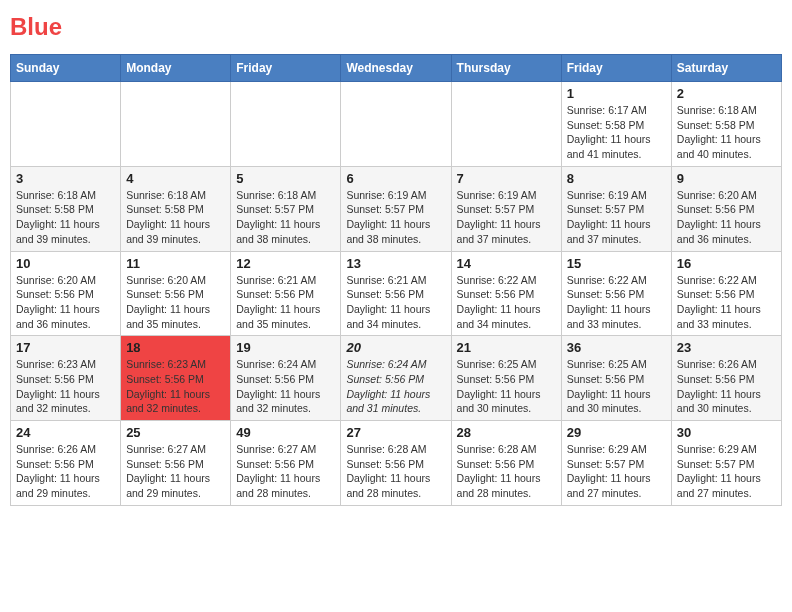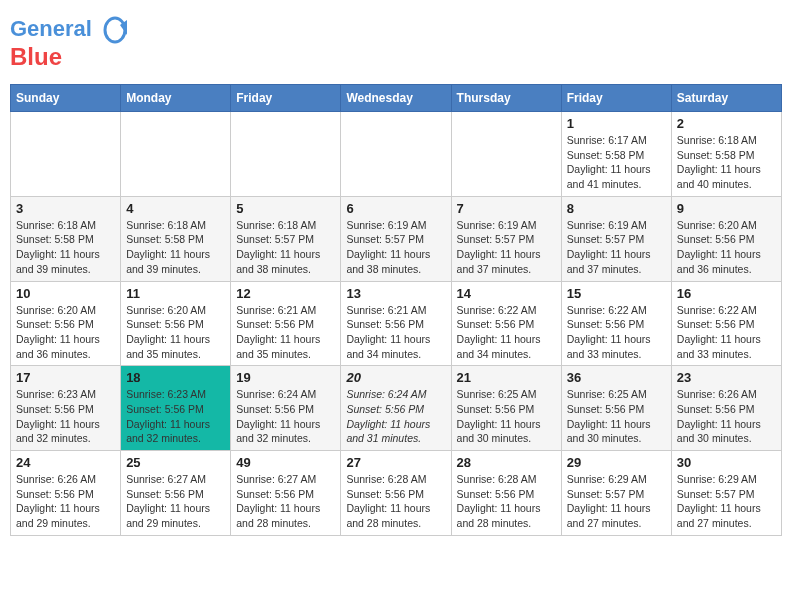--- a/index.html
+++ b/index.html
@@ -86,30 +86,20 @@
     .empty-cell {
       background: #fff;
     }
   </style>
 </head>
 <body>
 
 <div class="header">
   <div class="logo">
     <div>
-      <div style="display:flex;align-items:center;">
-        <div class="logo-text">
-          <span>General</span>
-          <svg class="logo-icon" viewBox="0 0 30 30" style="display:inline-block;vertical-align:middle;margin-left:2px;">
-            <path d="M15 3 C10 3 5 8 5 15 C5 22 10 27 15 27" stroke="#4a90d9" stroke-width="3" fill="none"></path>
-            <path d="M15 3 C20 3 25 8 25 15 C25 22 20 27 15 27" stroke="#4a90d9" stroke-width="3" fill="none"></path>
-            <path d="M20 10 L27 5 L27 20 Z" fill="#4a90d9"></path>
-          </svg>
-        </div>
-      </div>
       <div style="font-size:24px;font-weight:bold;color:#ef4444;line-height:1;">Blue</div>
     </div>
   </div>
   <div class="title-block">
     <div class="month-title"></div>
     <div class="location-title"></div>
   </div>
 </div>
 
 <table class="calendar-table">
@@ -198,21 +188,21 @@
         <td>
           <span class="day-number">16</span>
           <div class="day-info">Sunrise: 6:22 AM<br>Sunset: 5:56 PM<br>Daylight: 11 hours and 33 minutes.</div>
         </td>
       </tr>
       <tr>
         <td style="background-color: rgb(245, 245, 245);">
           <span class="day-number">17</span>
           <div class="day-info">Sunrise: 6:23 AM<br>Sunset: 5:56 PM<br>Daylight: 11 hours and 32 minutes.</div>
         </td>
-        <td style="background-color: #14b8a6;">
+        <td style="background-color: #ef4444;">
           <span class="day-number">18</span>
           <div class="day-info">Sunrise: 6:23 AM<br>Sunset: 5:56 PM<br>Daylight: 11 hours and 32 minutes.</div>
         </td>
         <td style="background-color: rgb(245, 245, 245);">
           <span class="day-number">19</span>
           <div class="day-info">Sunrise: 6:24 AM<br>Sunset: 5:56 PM<br>Daylight: 11 hours and 32 minutes.</div>
         </td>
         <td style="background-color: rgb(245, 245, 245); font-style: italic;">
           <span class="day-number">20</span>
           <div class="day-info">Sunrise: 6:24 AM<br>Sunset: 5:56 PM<br>Daylight: 11 hours and 31 minutes.</div>

